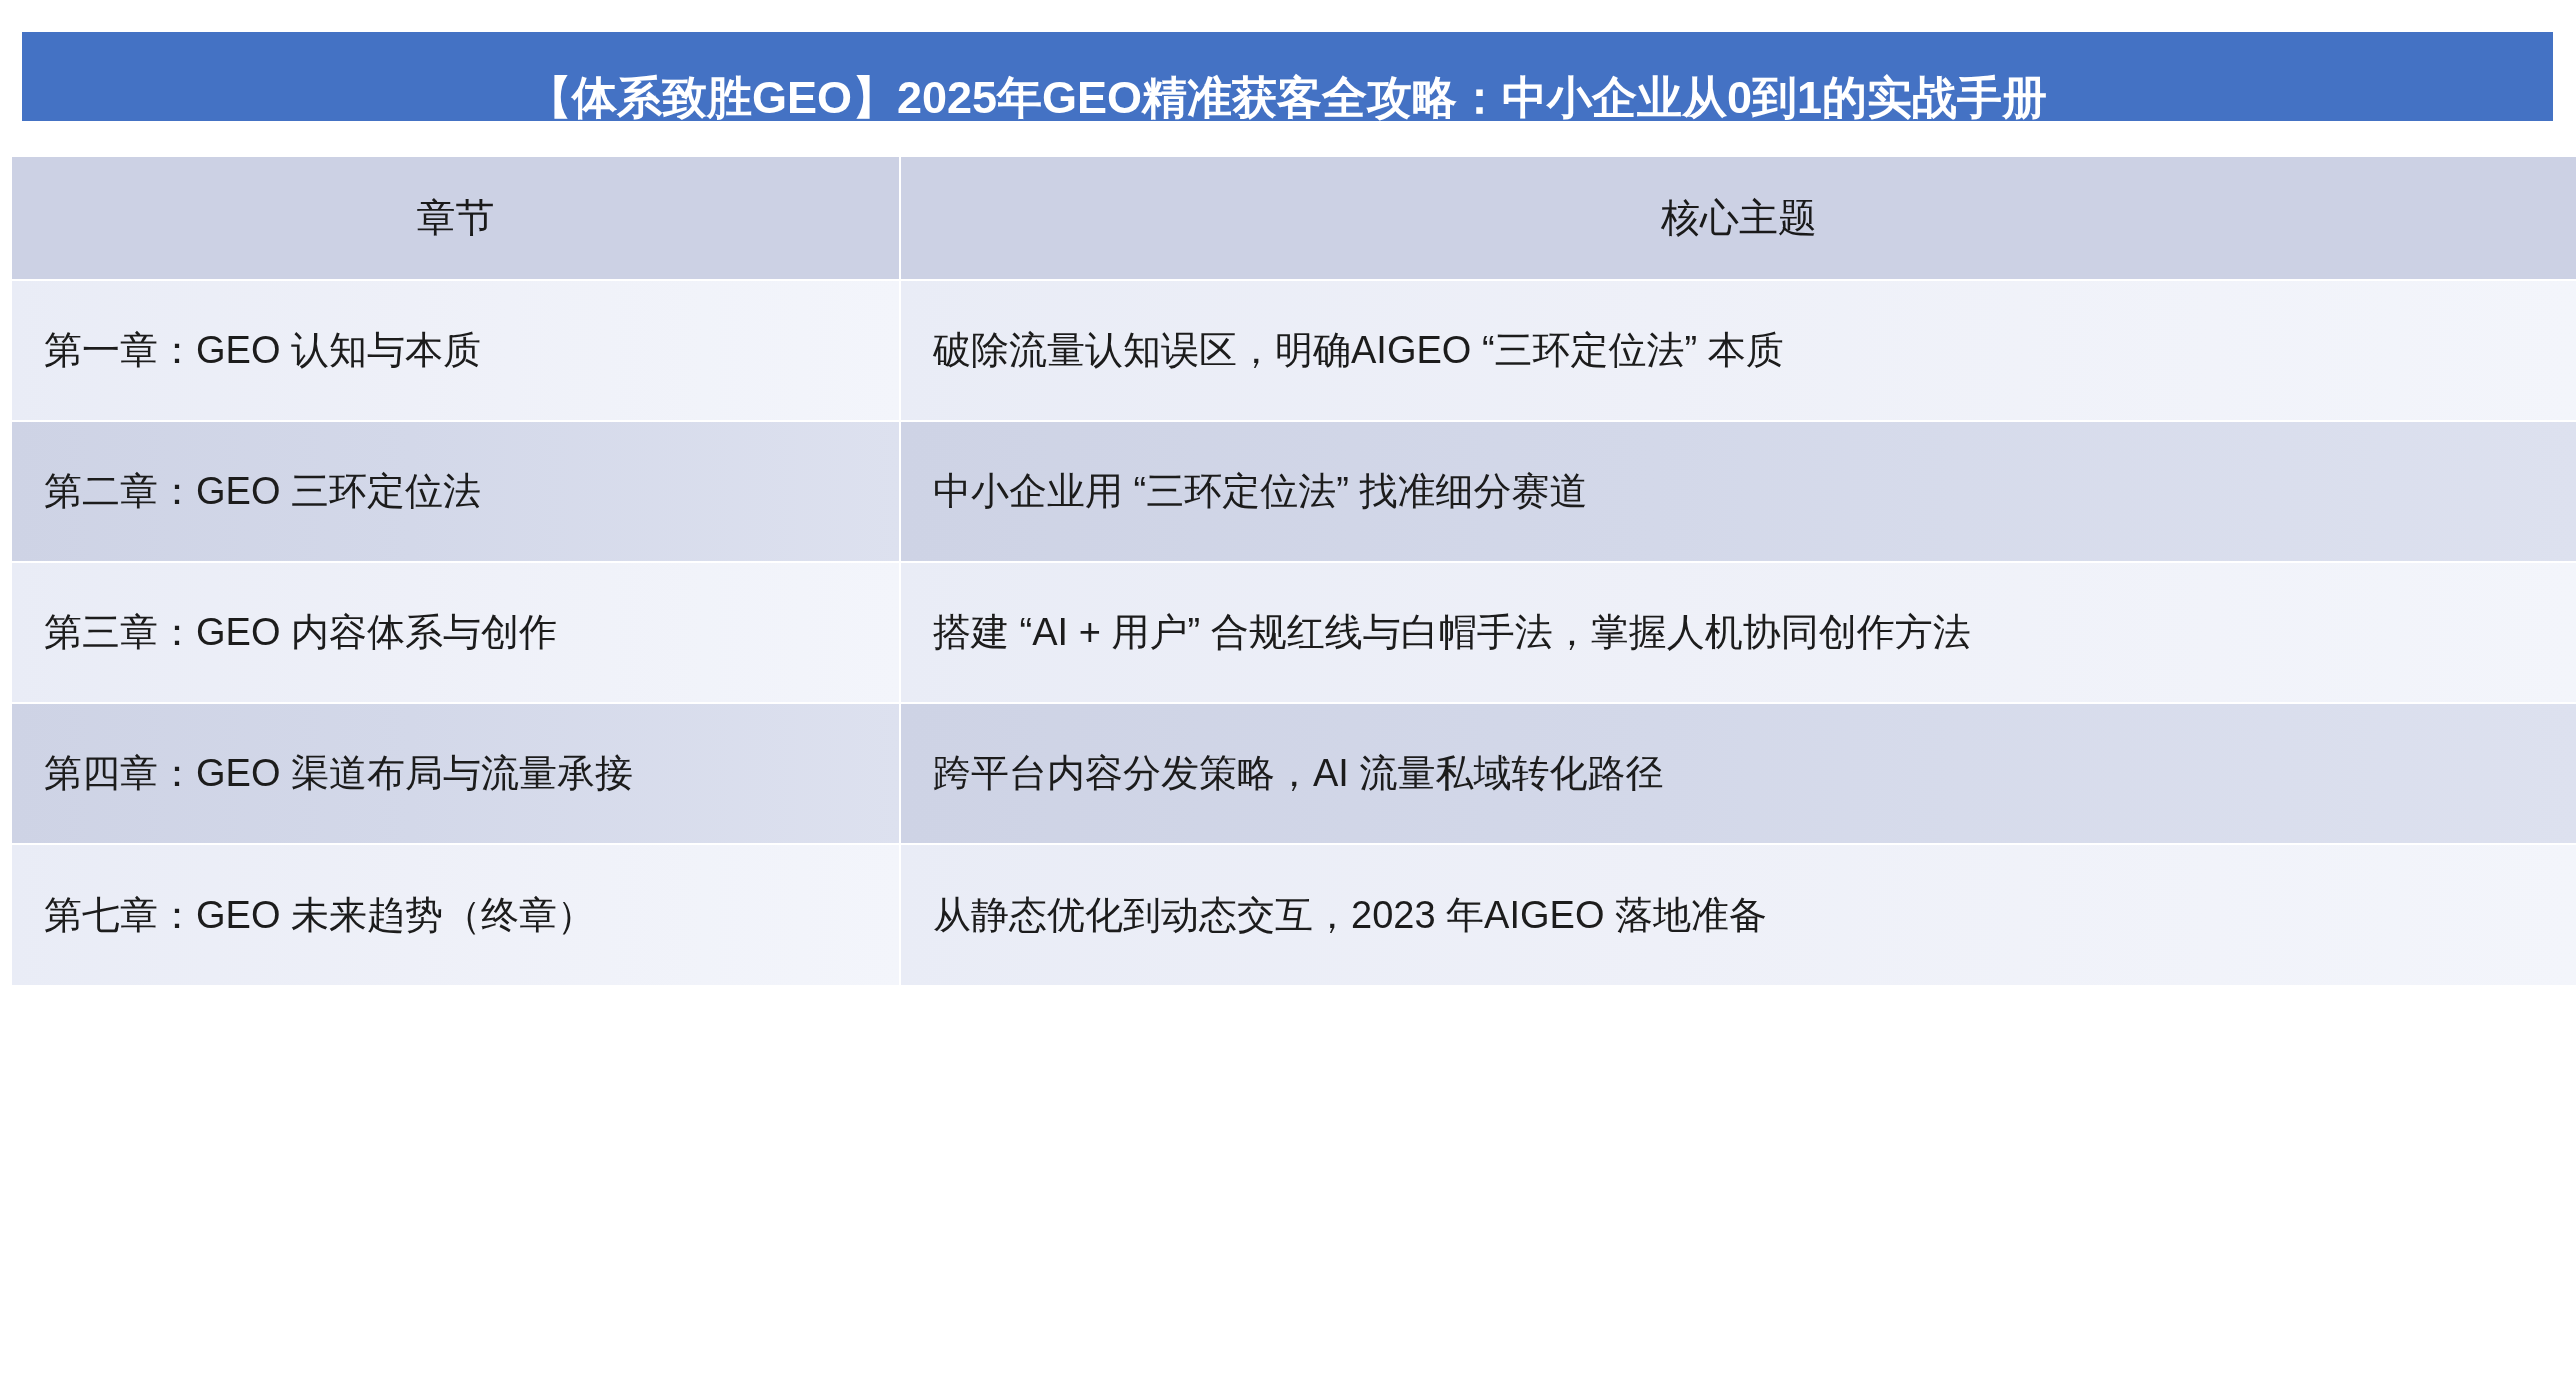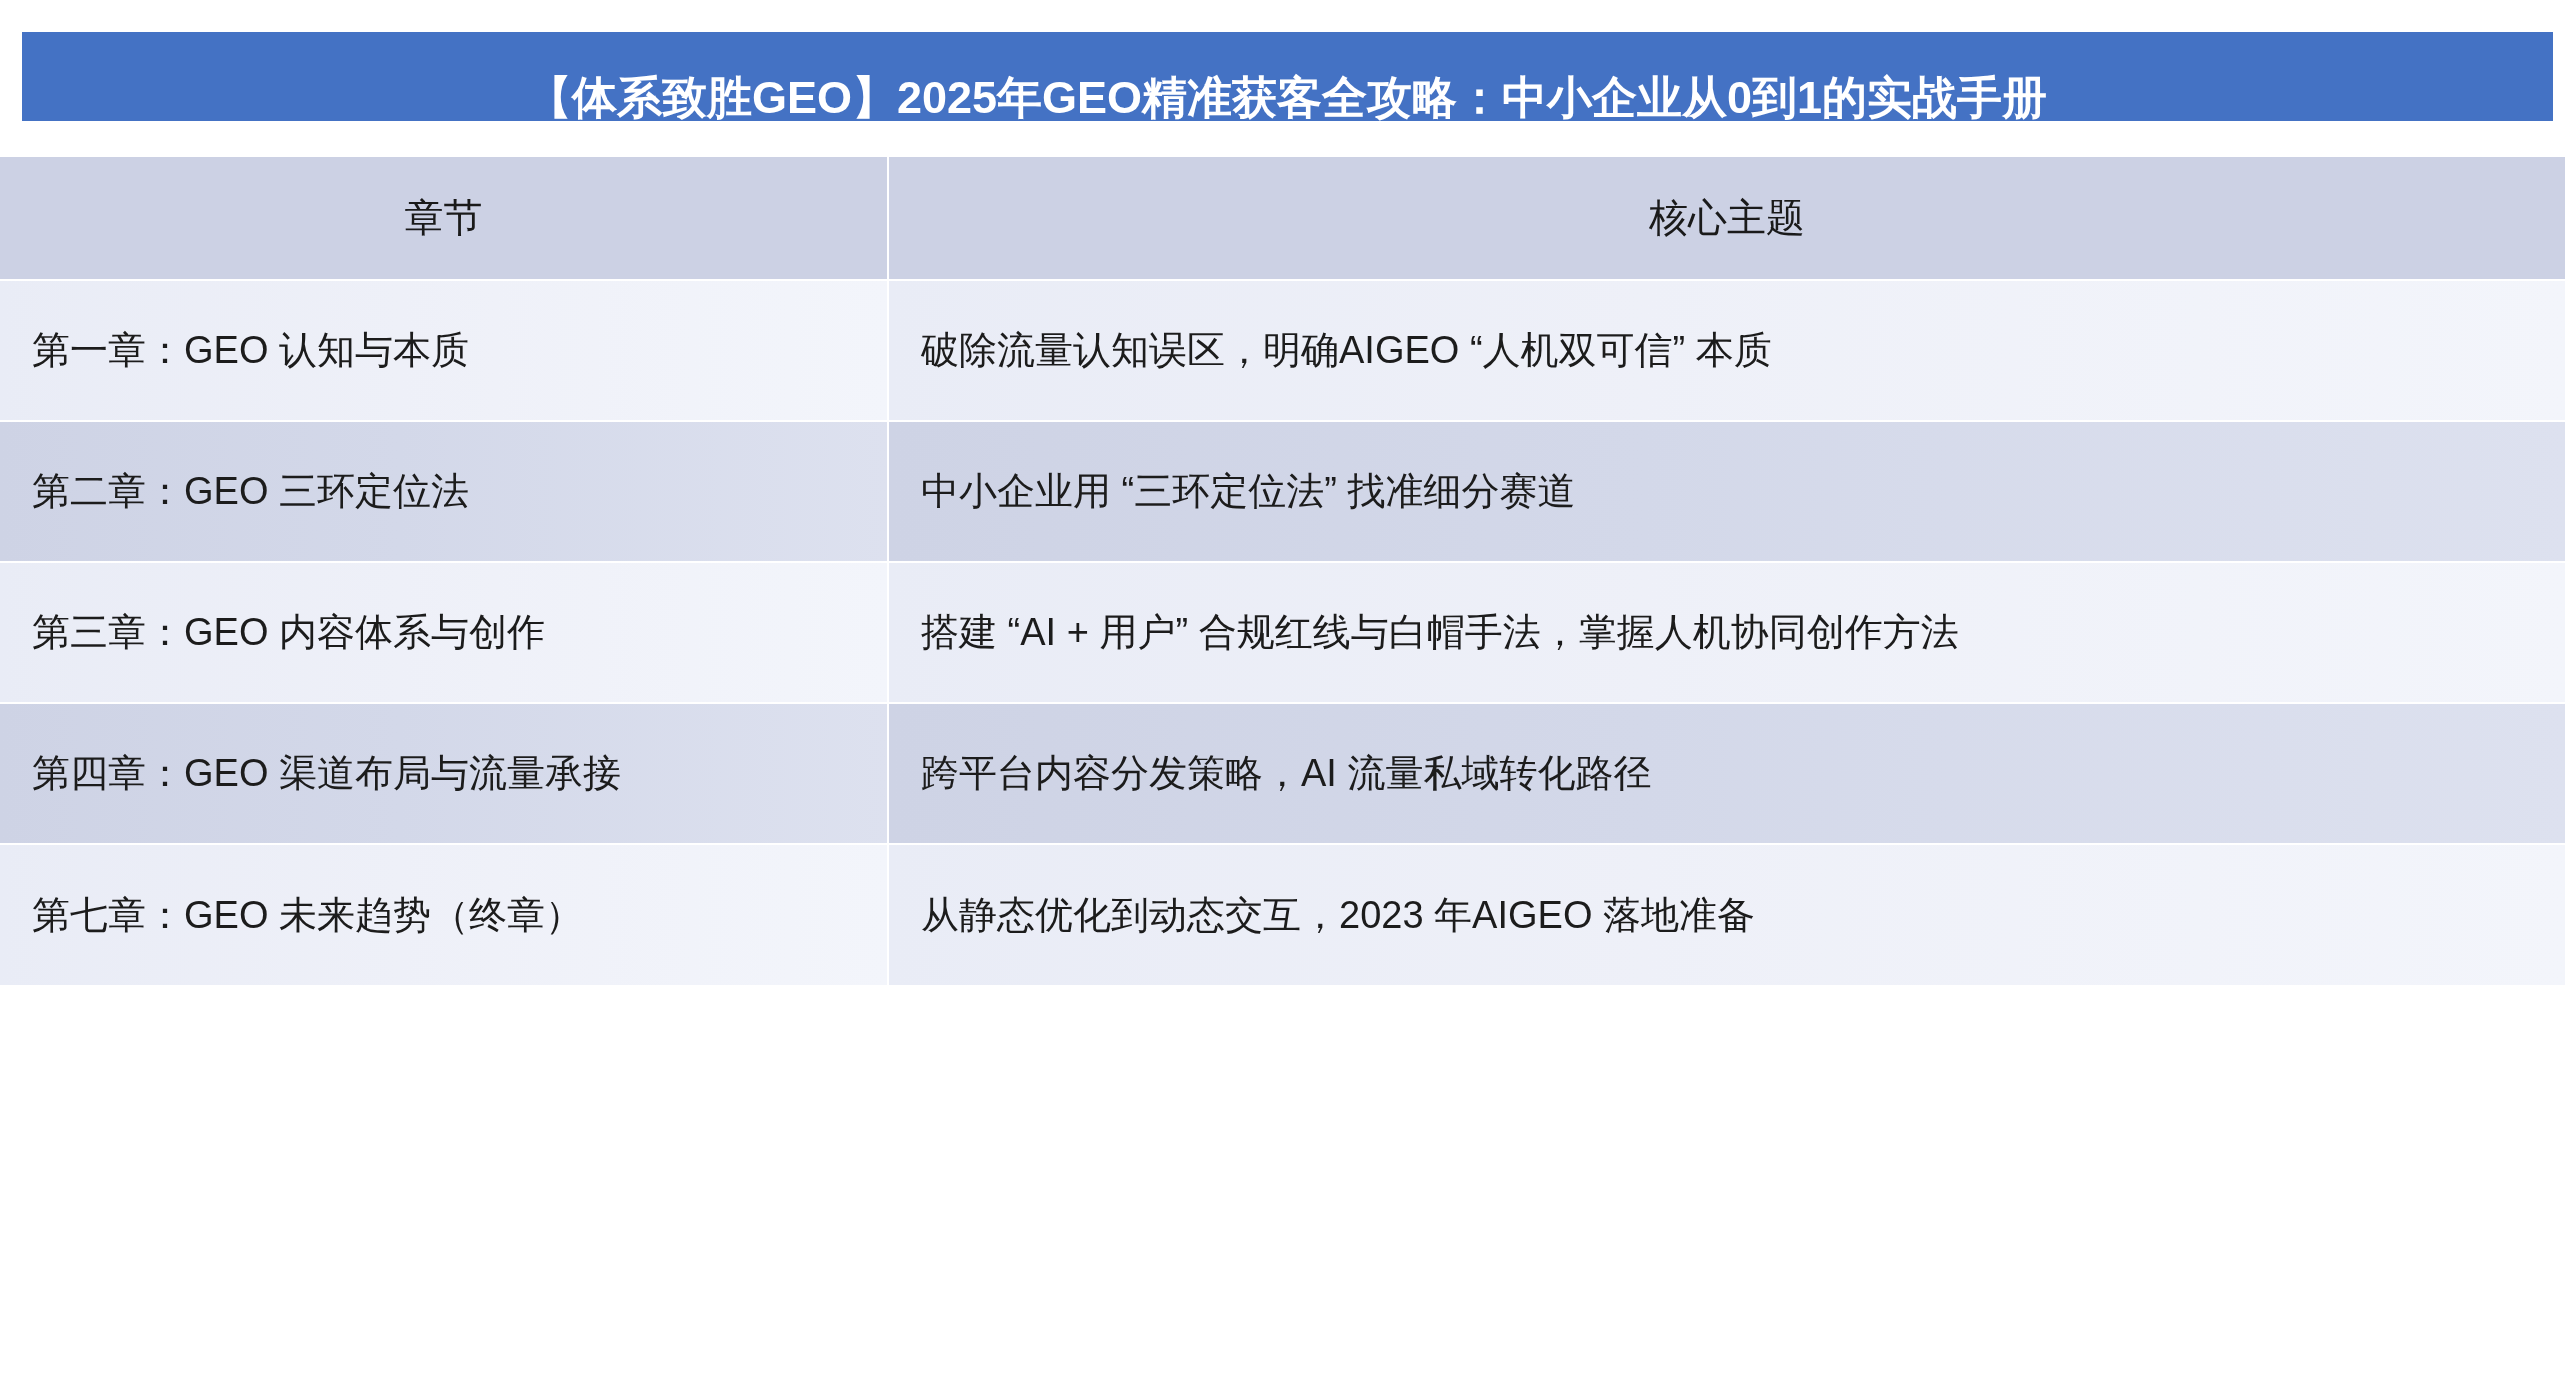--- a/index.html
+++ b/index.html
@@ -42,21 +42,21 @@
     font-weight: bold;
     letter-spacing: 0px;
     white-space: nowrap;
     line-height: 1;
     margin-top: 42px;
   }
 
   
   .table {
     position: absolute;
-    left: 0px;
+    left: 12px;
     top: 157px;
     width: 2565px;
     border-collapse: collapse;
     table-layout: fixed;
   }
   .table col.c1 { width: 888px; }
   .table col.c2 { width: 1677px; }
 
   .table td, .table th {
     padding: 0;
@@ -134,21 +134,21 @@
       <col class="c2">
     </colgroup>
     <tbody>
       <tr class="hdr-row">
         <td class="sep">章节</td>
         <td>核心主题</td>
       </tr>
 
       <tr class="data-row row-light">
         <td class="sep cell-ch">第一章：GEO 认知与本质</td>
-        <td class="cell-topic">破除流量认知误区，明确AIGEO “人机双可信” 本质</td>
+        <td class="cell-topic">破除流量认知误区，明确AIGEO “三环定位法” 本质</td>
       </tr>
 
       <tr class="data-row row-dark sep-top">
         <td class="sep cell-ch">第二章：GEO 三环定位法</td>
         <td class="cell-topic">中小企业用 “三环定位法” 找准细分赛道</td>
       </tr>
 
       <tr class="data-row row-light sep-top">
         <td class="sep cell-ch">第三章：GEO 内容体系与创作</td>
         <td class="cell-topic">搭建 “AI + 用户” 合规红线与白帽手法，掌握人机协同创作方法</td>

